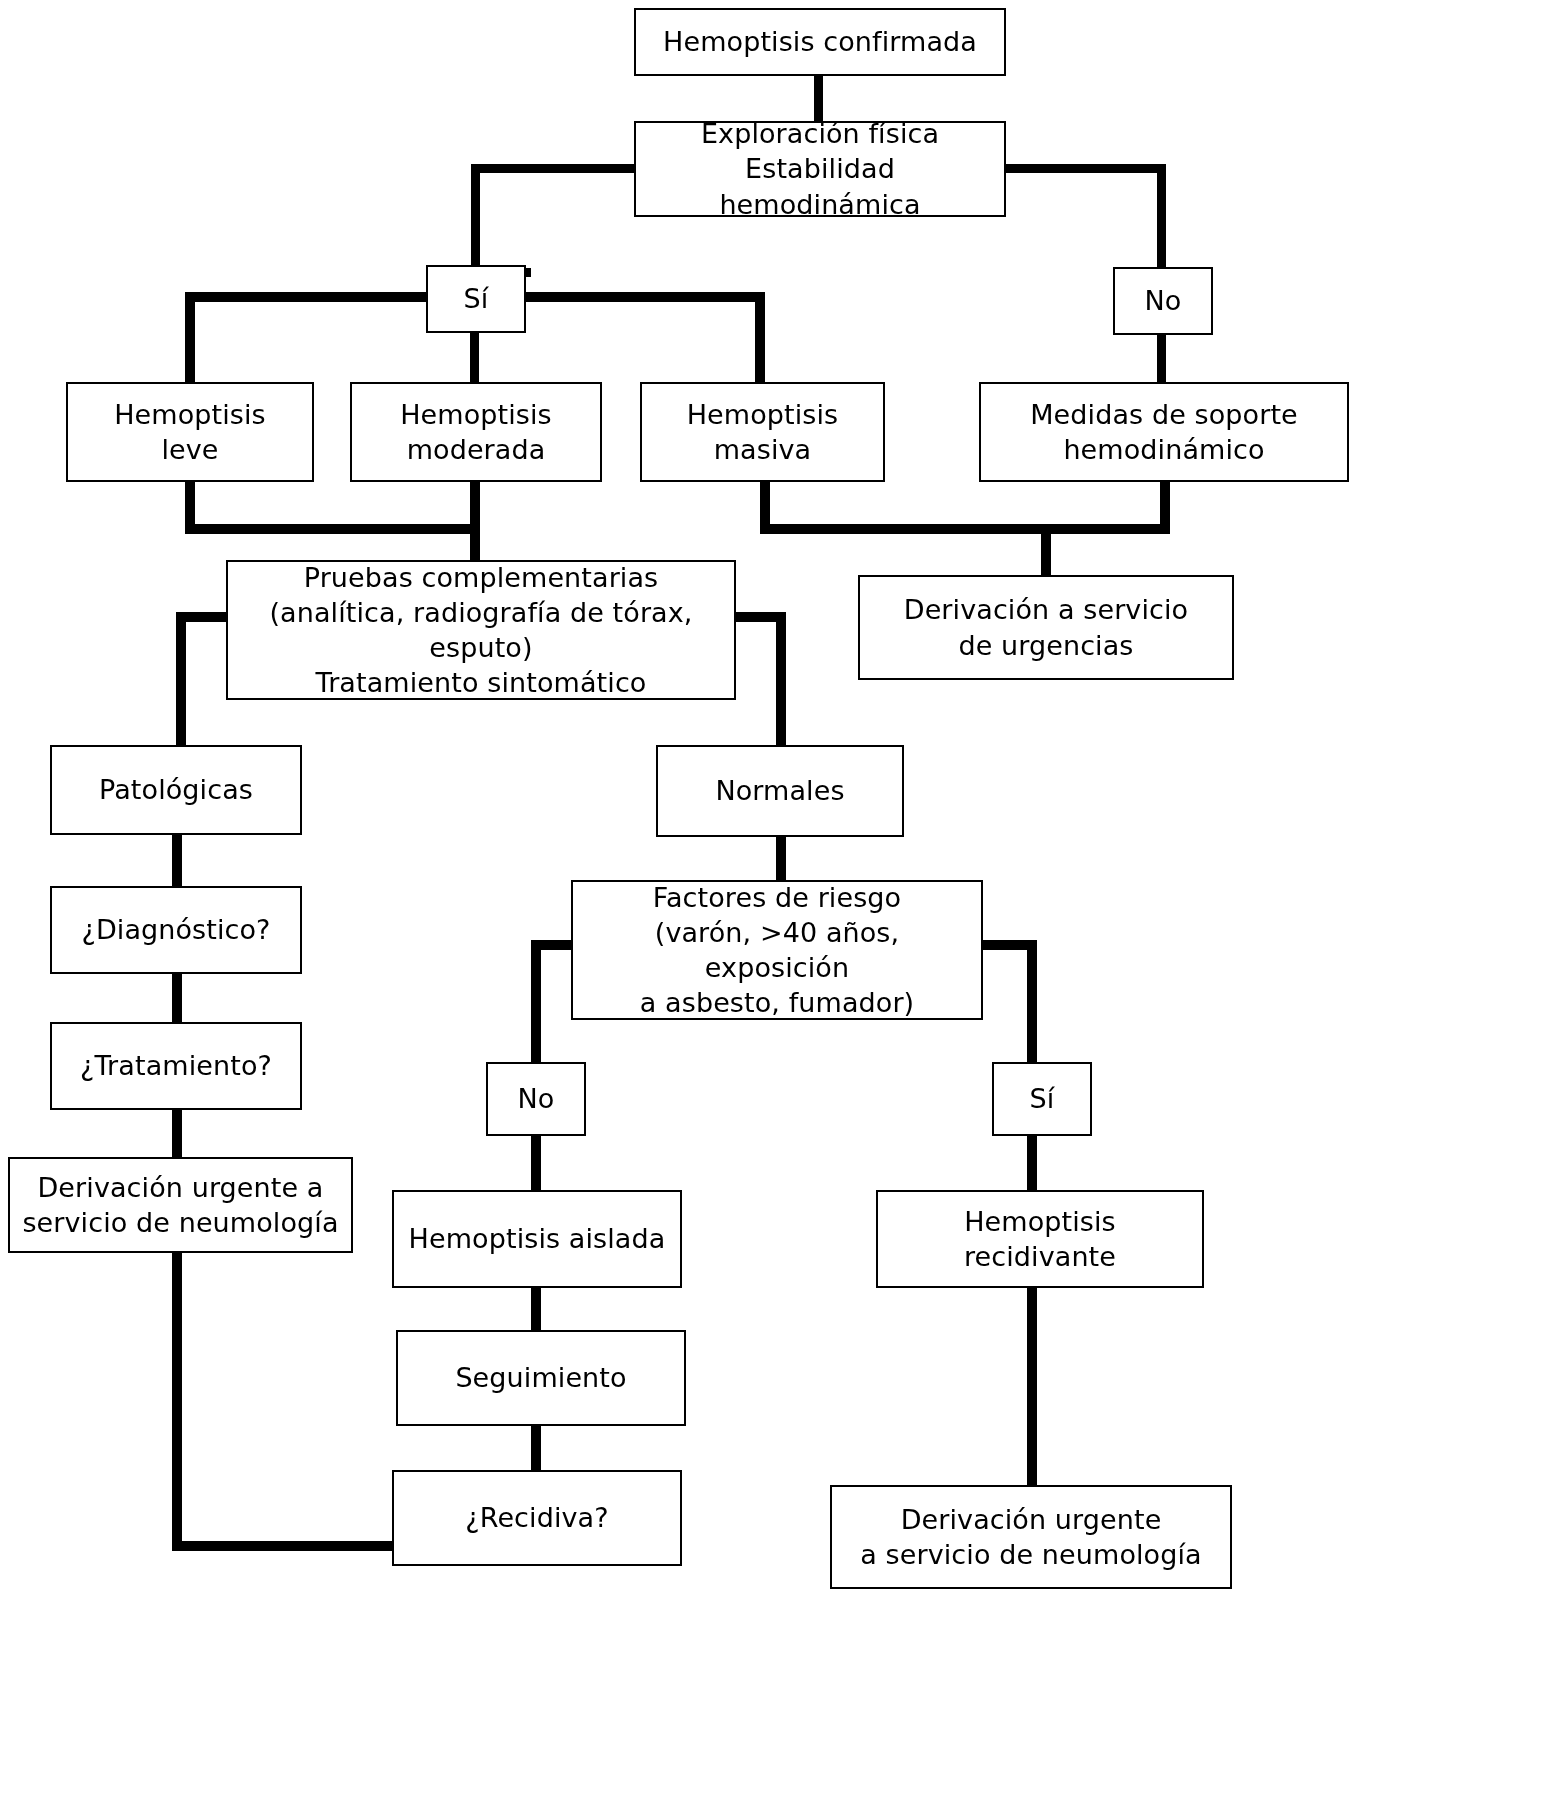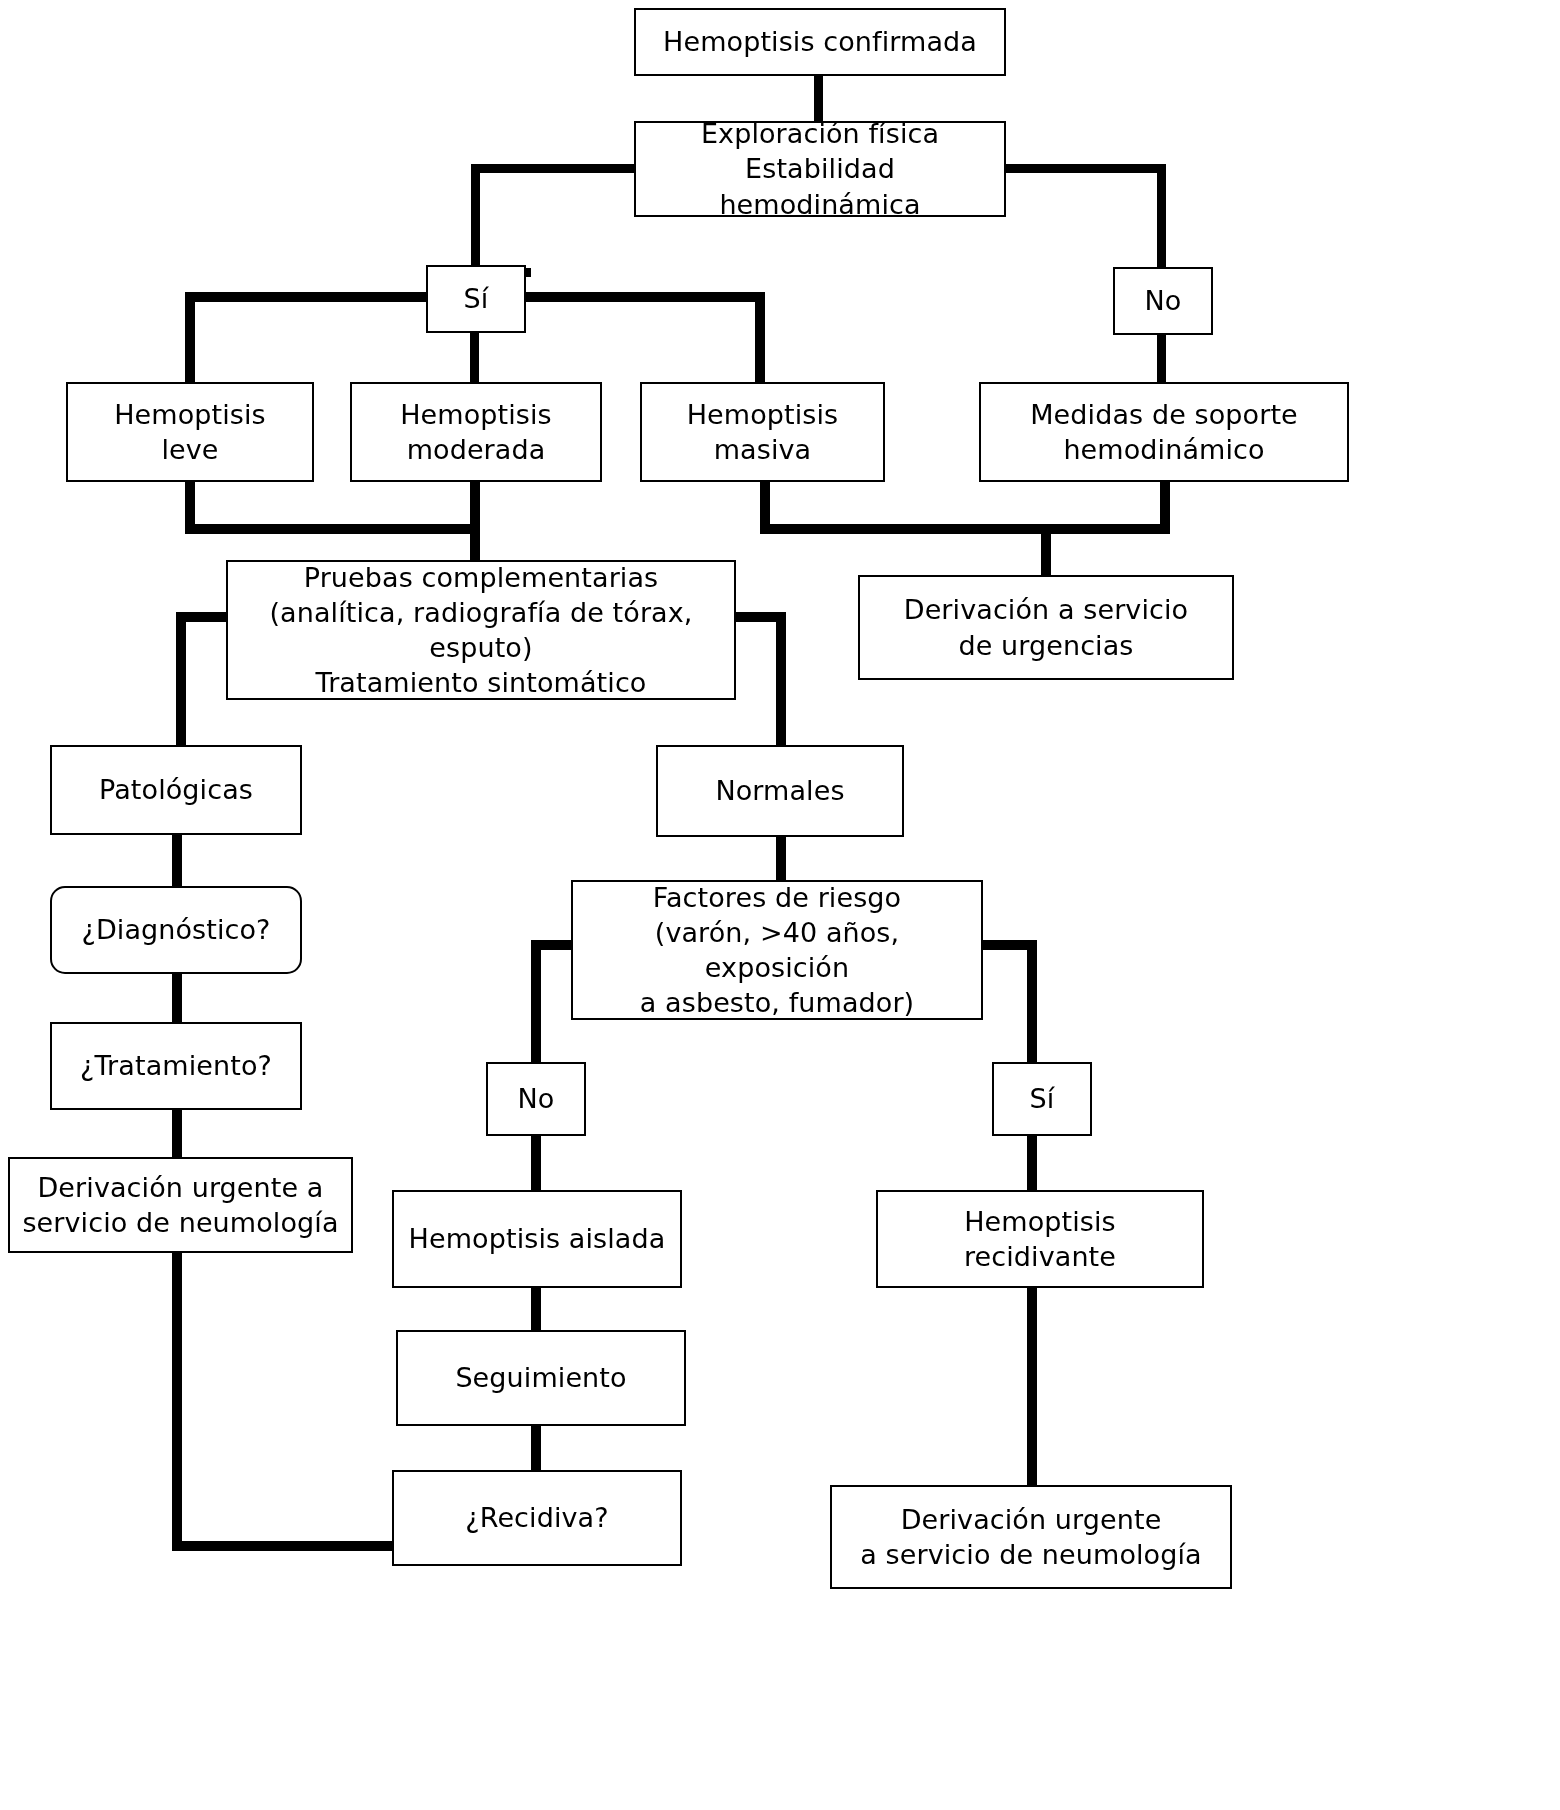--- a/index.html
+++ b/index.html
@@ -156,21 +156,21 @@
   </div>
 
   <div class="node" style="left:50px; top:745px; width:252px; height:90px;">
     <span class="txt">Patológicas</span>
   </div>
 
   <div class="node" style="left:656px; top:745px; width:248px; height:92px;">
     <span class="txt">Normales</span>
   </div>
 
-  <div class="node" style="left:50px; top:886px; width:252px; height:88px;border-radius:15px;">
+  <div class="node" style="left:50px; top:886px; width:252px; height:88px;">
     <span class="txt">¿Diagnóstico?</span>
   </div>
 
   <div class="node" style="left:50px; top:1022px; width:252px; height:88px;">
     <span class="txt">¿Tratamiento?</span>
   </div>
 
   <div class="node" style="left:8px; top:1157px; width:345px; height:96px;">
     <span class="txt">Derivación urgente a
 servicio de neumología</span>

